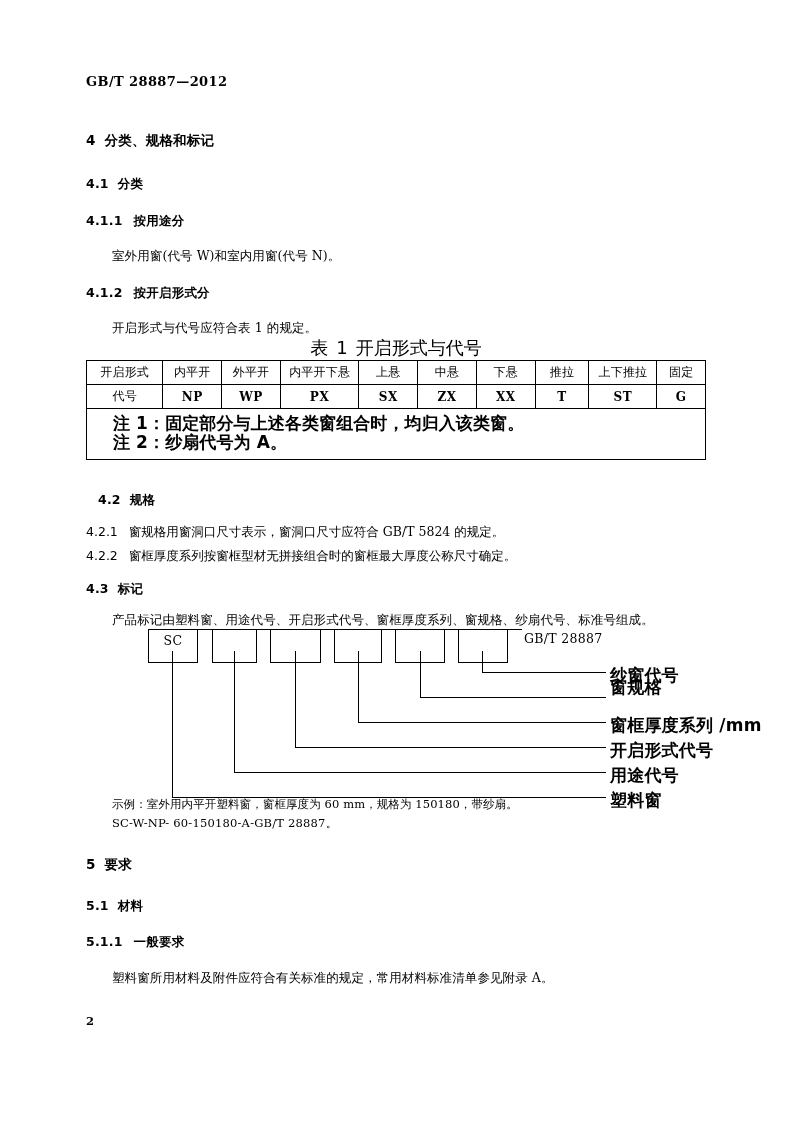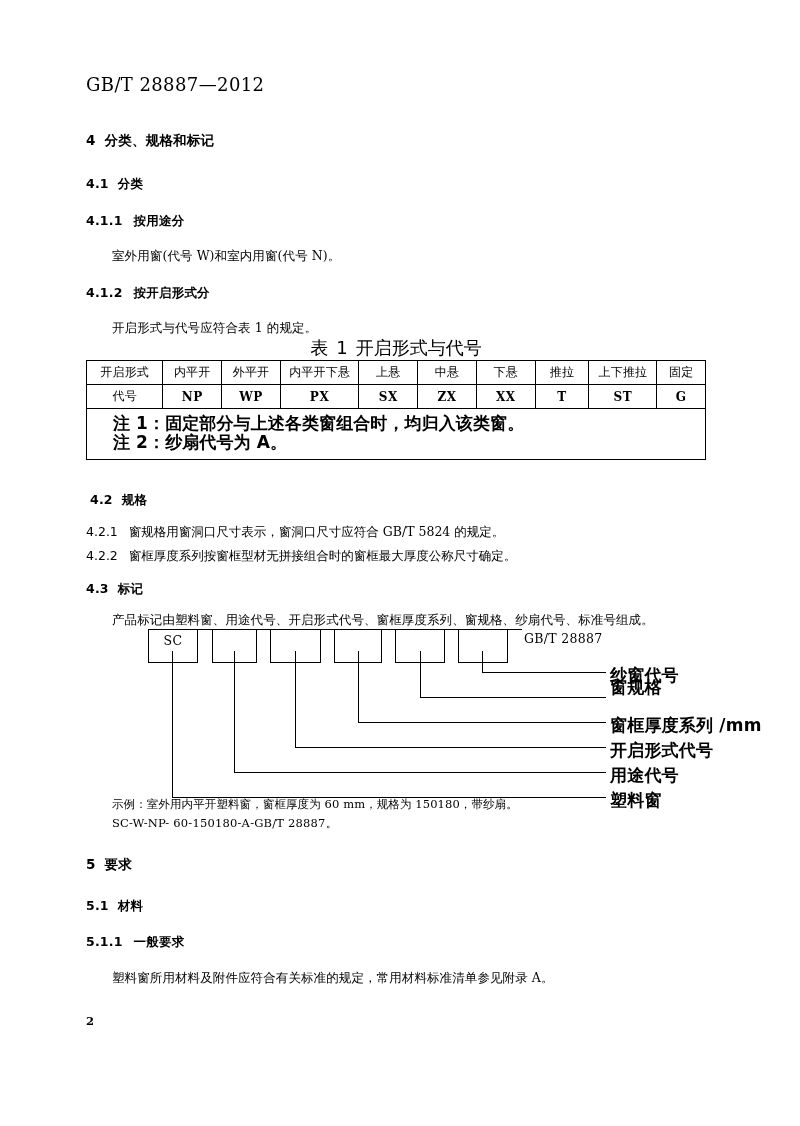--- a/index.html
+++ b/index.html
@@ -24,22 +24,22 @@
     left: 86px;
     top: 0;
     width: 620px;
   }
 
   
   .running-head {
     position: absolute;
     left: 86px;
     top: 74px;
-    font-size: 18px;
-    font-weight: normal;
+    font-size: 13px;
+    font-weight: bold;
     letter-spacing: 0.4px;
     font-family: "DejaVu Serif", "Liberation Serif", serif;
   }
 
   
   .h1 {
     font-size: 13.5px;
     font-weight: bold;
     font-family: "DejaVu Sans", "Liberation Sans", sans-serif;
     letter-spacing: 0.2px;
@@ -275,21 +275,21 @@
       </tr>
       <tr>
         <td class="notes" colspan="10">
           <div class="note-line">注 1：固定部分与上述各类窗组合时，均归入该类窗。</div>
           <div class="note-line">注 2：纱扇代号为 A。</div>
         </td>
       </tr>
     </tbody>
       </table>
 
-    <div class="h2 abs" style="left:4px; top:492px;">
+    <div class="h2 abs" style="left:12px; top:492px;">
       <span class="num">4.2</span><span>规格</span>
     </div>
     <div class="clause-line abs" style="left:0; top:524px;">
       <span class="cno">4.2.1</span><span>窗规格用窗洞口尺寸表示，窗洞口尺寸应符合 GB/T 5824 的规定。</span>
     </div>
     <div class="clause-line abs" style="left:0; top:548px;">
       <span class="cno">4.2.2</span><span>窗框厚度系列按窗框型材无拼接组合时的窗框最大厚度公称尺寸确定。</span>
     </div>
 
     <div class="h2 abs" style="left:0; top:581px;">

